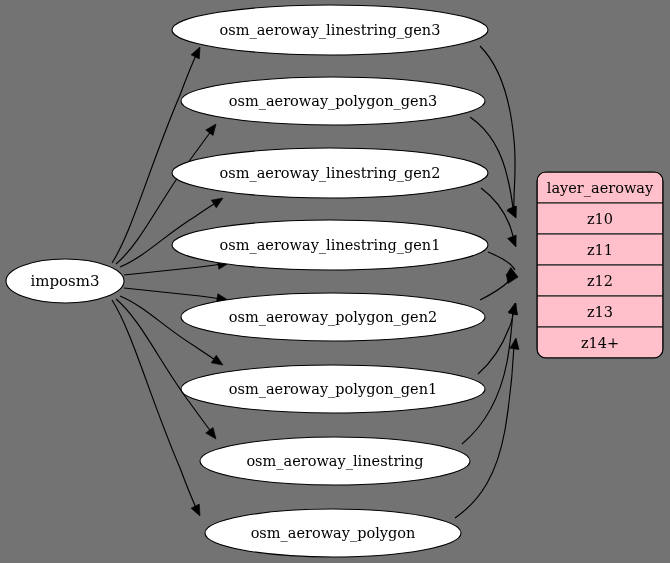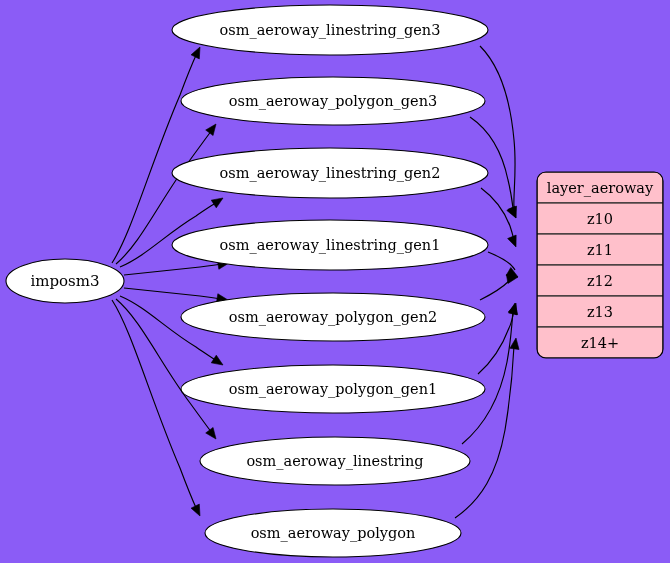--- a/index.html
+++ b/index.html
@@ -4,21 +4,21 @@
 <style>
   html, body {
     margin: 0;
     padding: 0;
     background: #ffffff;
   }
   #canvas {
     position: relative;
     width: 670px;
     height: 563px;
-    background: #8b5cf6;
+    background: #737373;
     overflow: hidden;
     font-family: "DejaVu Serif", "Liberation Serif", serif;
   }
   #graph-svg {
     position: absolute;
     top: 0;
     left: 0;
     width: 670px;
     height: 563px;
   }

